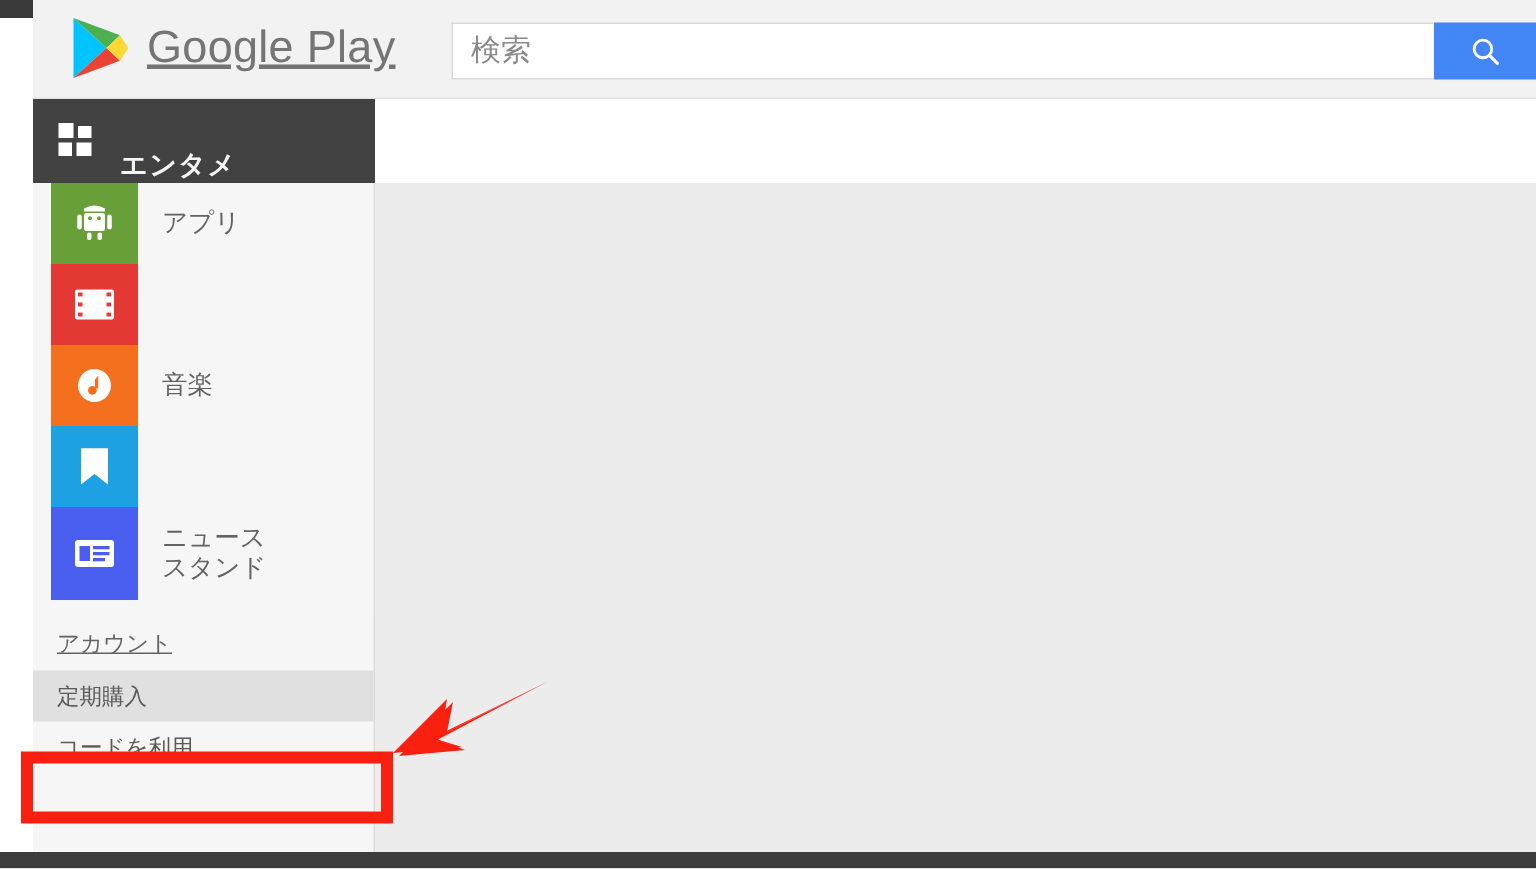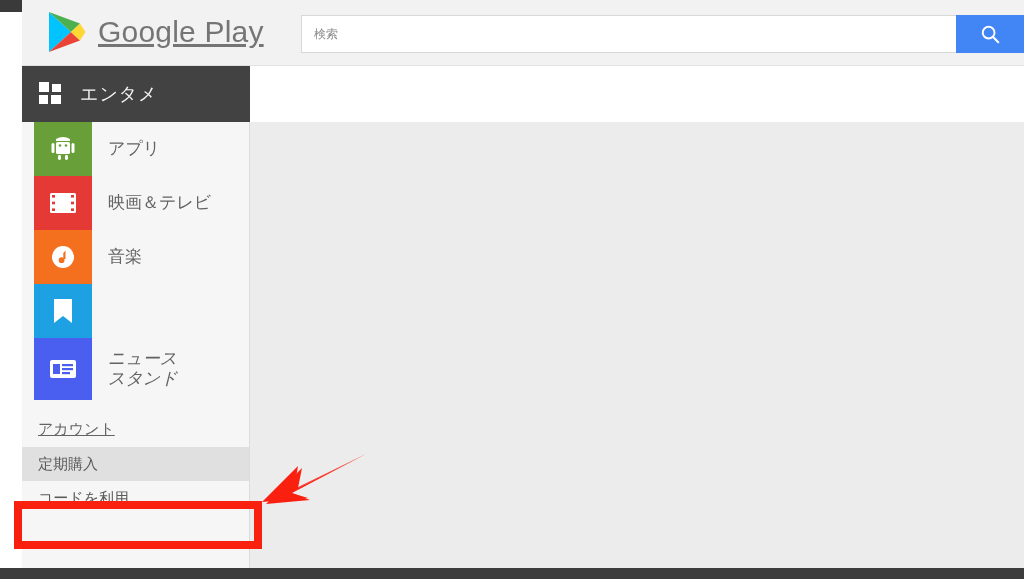--- a/index.html
+++ b/index.html
@@ -74,21 +74,21 @@
     left: 279px; top: 15px;
     width: 723px; height: 38px;
     display: flex;
   }
   .search-input {
     flex: 1;
     height: 38px;
     border: 1px solid #d8d8d8;
     border-right: none;
     background: #ffffff;
-    font-size: 12px;
+    font-size: 20px;
     color: #333;
     padding: 0 12px;
     outline: none;
     font-family: "Liberation Sans", "DejaVu Sans", sans-serif;
   }
   .search-input::placeholder { color: #8a8a8a; }
   .search-btn {
     width: 68px; height: 38px;
     background: #4285f4;
     border: none;
@@ -107,22 +107,23 @@
     background: #f6f6f6;
     border-right: 1px solid #dcdcdc;
     z-index: 15;
   }
 
   .nav-head {
     position: relative;
     height: 56px;
     background: #424242;
     display: flex;
-    align-items: center;
+    align-items: flex-end;
     width: 228px;
+    font-weight: bold;
   }
   .nav-head .ico-box {
     width: 58px; height: 56px;
     display: flex; align-items: center; justify-content: center;
   }
   .nav-head .nav-label {
     color: #f5f5f5;
     font-size: 18px;
     letter-spacing: 1px;
   }
@@ -146,21 +147,21 @@
     flex: 1;
     display: flex;
     align-items: center;
     padding-left: 16px;
     font-size: 17px;
     color: #636363;
     line-height: 1.18;
     white-space: pre-line;
   }
 
-  .nav-row.tall { height: 62px; font-style: italic; }
+  .nav-row.tall { height: 62px; }
 
   .divider-gap {
     height: 10px;
     background: #f6f6f6;
   }
 
   .section-head {
     font-size: 15px;
     color: #636363;
     padding: 10px 0 8px 16px;
@@ -315,21 +316,20 @@
           <rect x="1" y="1" width="26" height="20" rx="1.5" fill="#ffffff"></rect>
           <rect x="3" y="3" width="3" height="2.6" fill="#e53935"></rect>
           <rect x="3" y="9.7" width="3" height="2.6" fill="#e53935"></rect>
           <rect x="3" y="16.4" width="3" height="2.6" fill="#e53935"></rect>
           <rect x="22" y="3" width="3" height="2.6" fill="#e53935"></rect>
           <rect x="22" y="9.7" width="3" height="2.6" fill="#e53935"></rect>
           <rect x="22" y="16.4" width="3" height="2.6" fill="#e53935"></rect>
           <rect x="8" y="4" width="12" height="14" fill="#ffffff"></rect>
         </svg>
       </div>
-      <div class="nav-label">映画＆テレビ</div>
     </div>
 
     <div class="nav-row">
       <div class="swatch" style="background:#f4701f">
         <svg width="26" height="26" viewBox="0 0 26 26">
           <circle cx="13" cy="13" r="11" fill="#ffffff"></circle>
           <path d="M15.5 6.5 L15.5 15 L13.3 15 L13.3 9 Z" fill="#f4701f"></path>
           <circle cx="11.6" cy="16.2" r="2.9" fill="#f4701f"></circle>
         </svg>
       </div>

